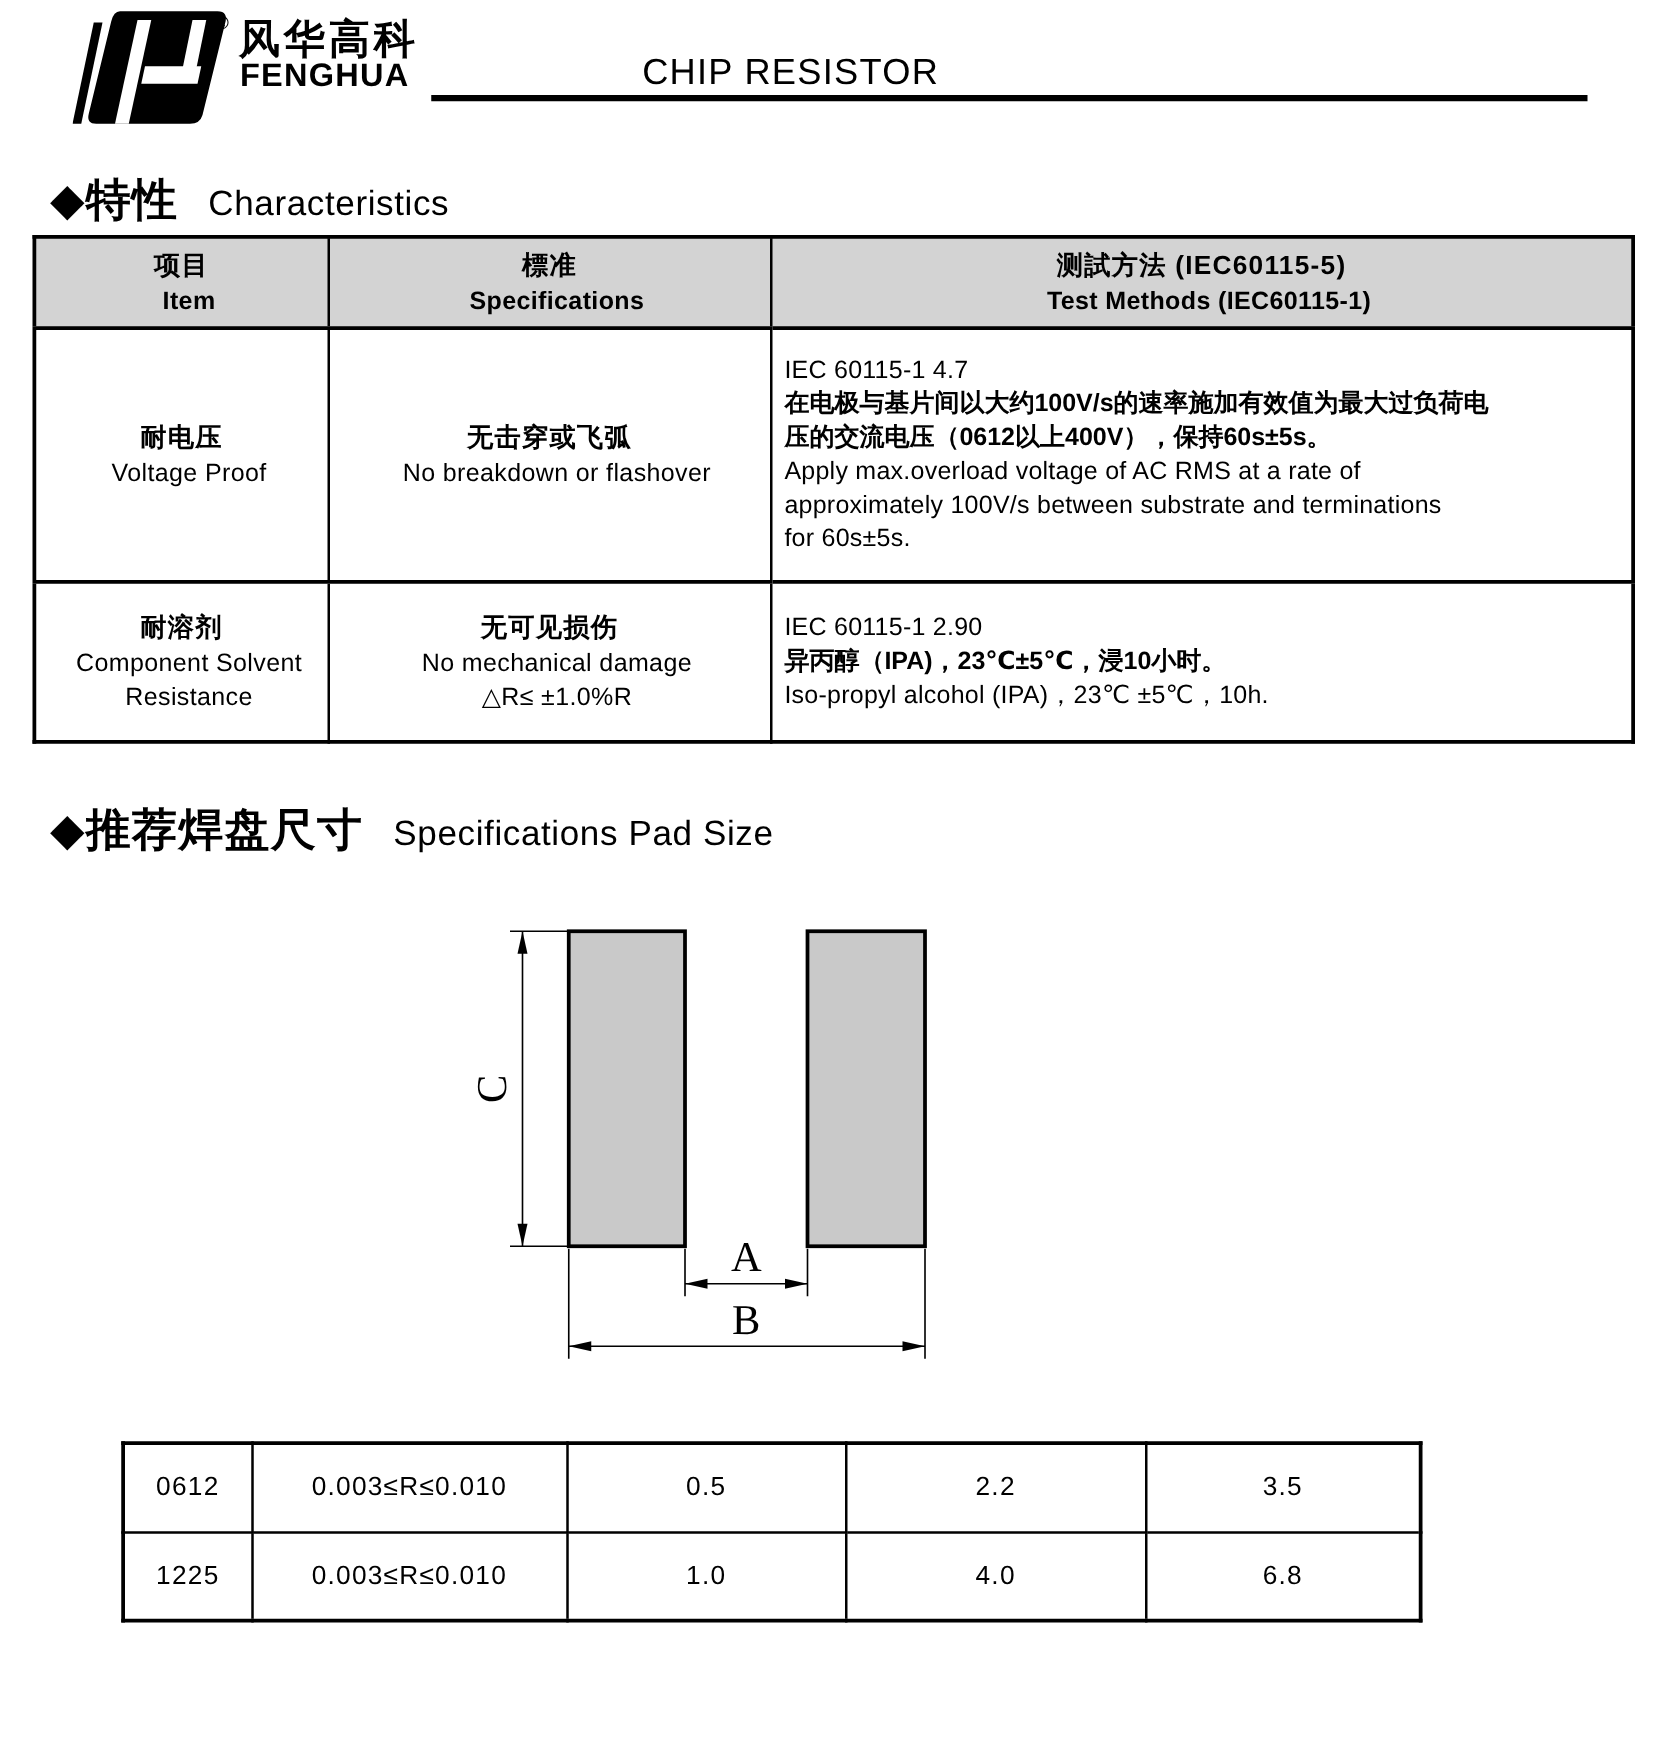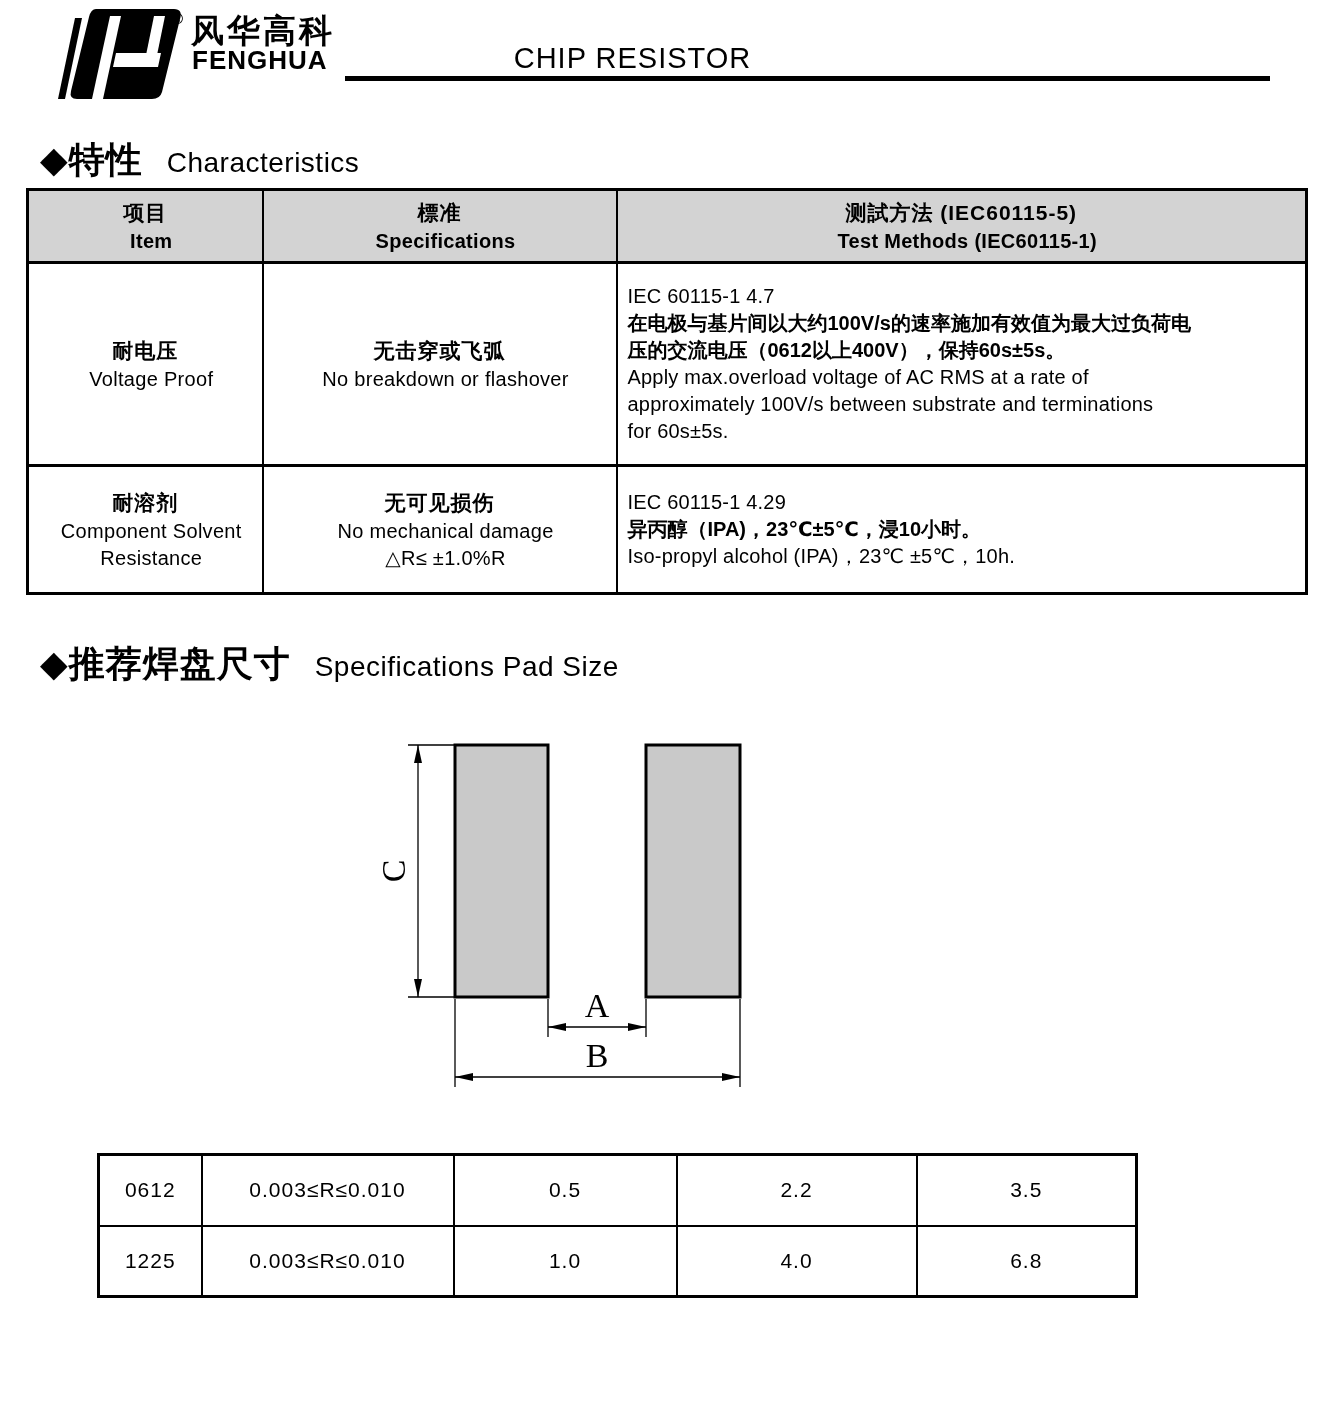--- a/index.html
+++ b/index.html
@@ -116,21 +116,21 @@
       <div class="zh-t">耐溶剂</div>
       <div class="en-t">Component  Solvent</div>
       <div class="en-t">Resistance</div>
     </td>
     <td>
       <div class="zh-t">无可见损伤</div>
       <div class="en-t">No mechanical damage</div>
       <div class="en-t">△R≤ ±1.0%R</div>
     </td>
     <td class="test">
-      <div class="ln en-ln">IEC 60115-1 4.29</div>
+      <div class="ln en-ln">IEC 60115-1 2.90</div>
       <div class="ln zh-ln">异丙醇（IPA)，23℃±5℃，浸10小时。</div>
       <div class="ln en-ln">Iso-propyl alcohol (IPA)，23℃ ±5℃，10h.</div>
     </td>
   </tr>
 </tbody>
   </table>
 
 <div id="sec2" class="abs sec-head">
   <span class="zh"><span>◆</span><span>推荐焊盘尺寸</span></span>
   <span class="en">Specifications Pad Size</span>

